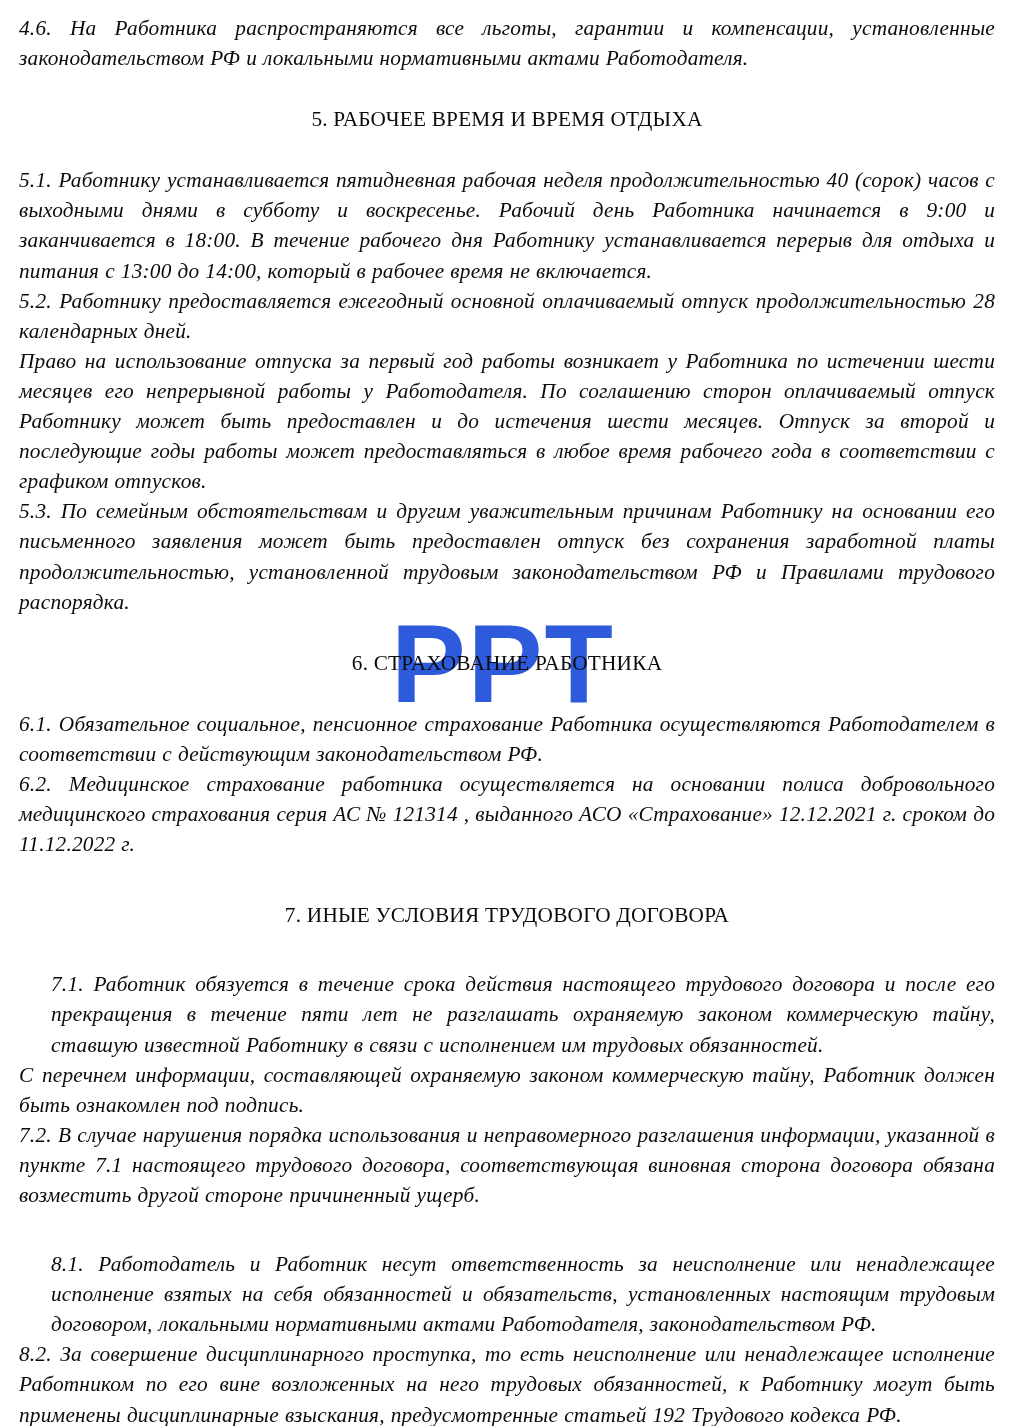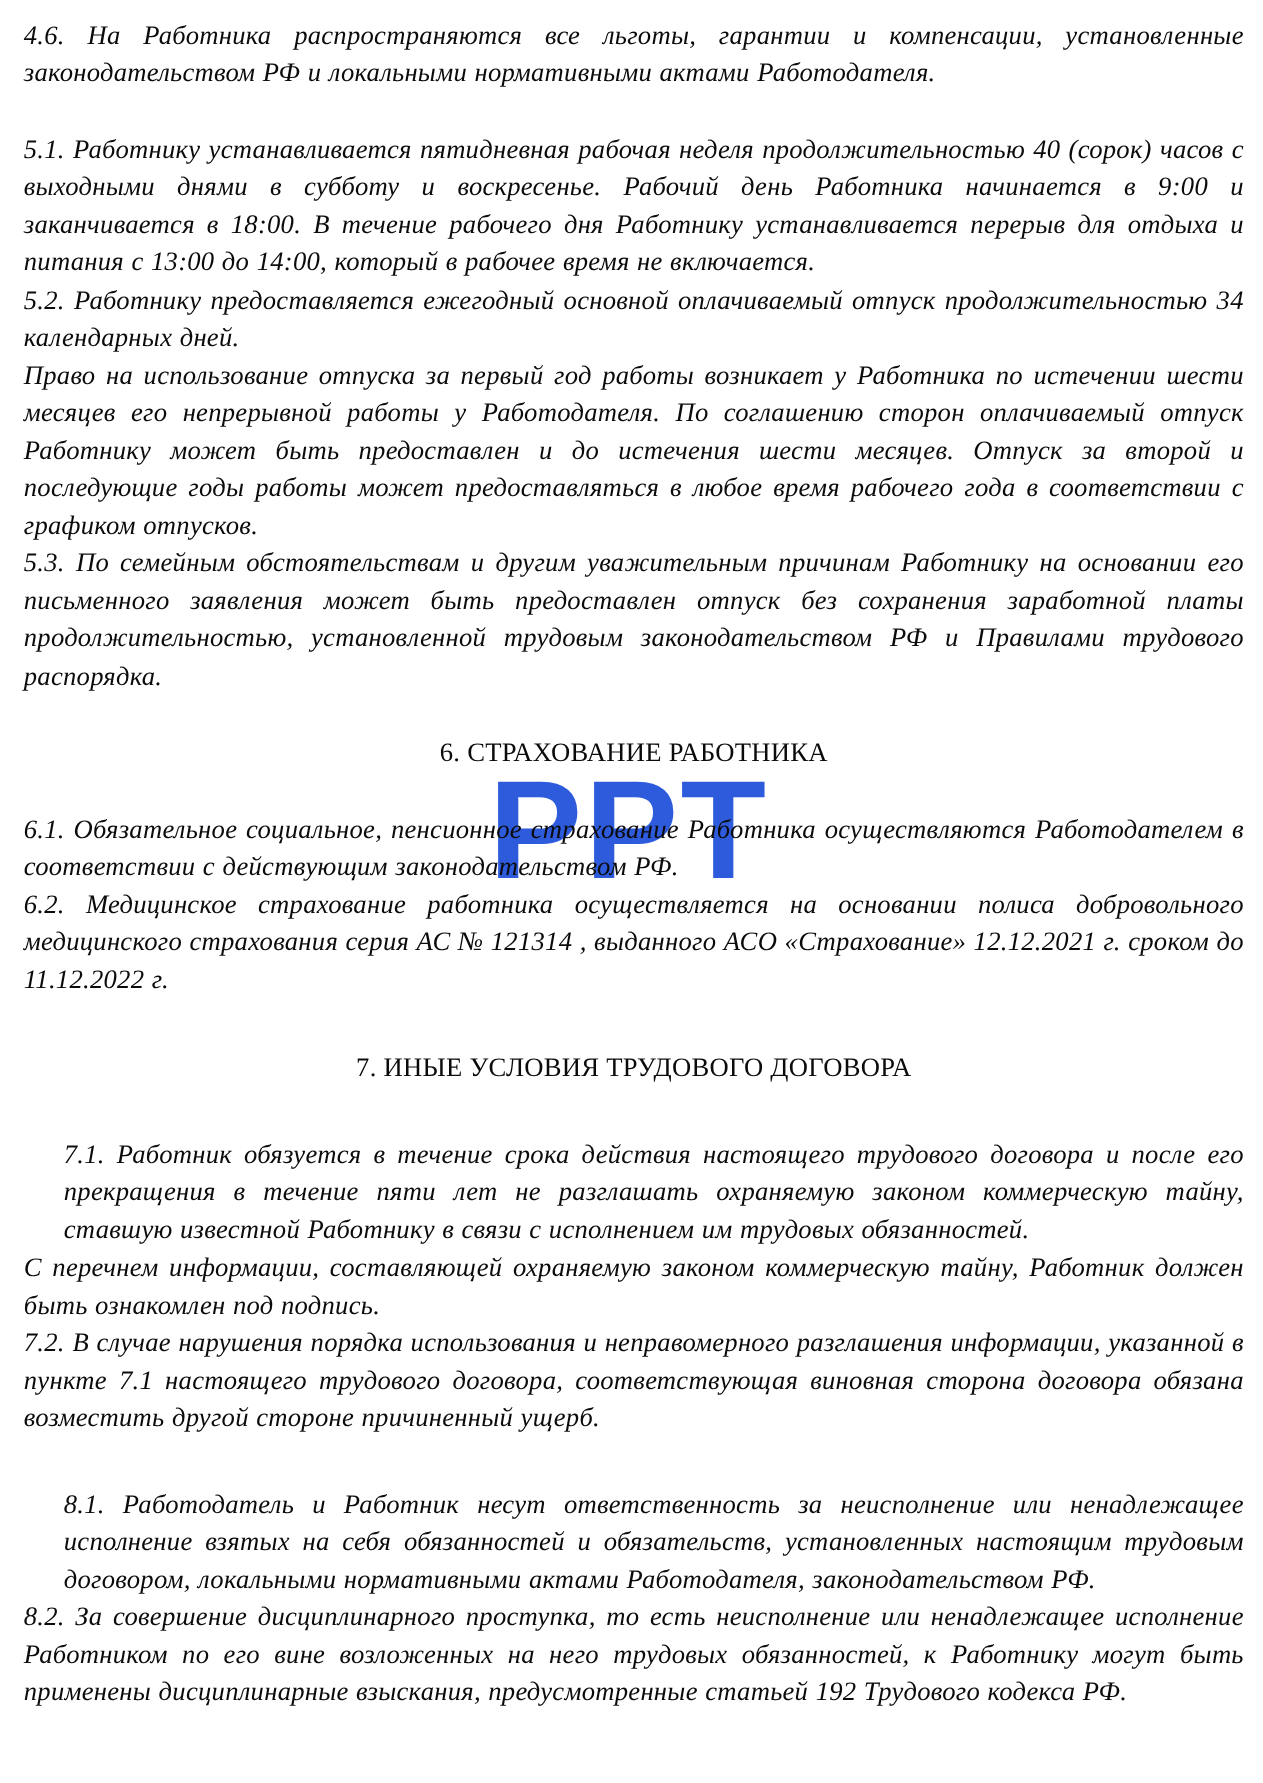--- a/index.html
+++ b/index.html
@@ -75,24 +75,25 @@
 <div id="page">
 
   <div id="watermark">
     <span class="wm-line">PPT</span>
   </div>
 
   <div id="content">
 
     <p class="para pad-top-12">4.6. На Работника распространяются все льготы, гарантии и компенсации, установленные законодательством РФ и локальными нормативными актами Работодателя.</p>
 
+    <p class="heading gap-heading-before">5. РАБОЧЕЕ ВРЕМЯ И ВРЕМЯ ОТДЫХА</p>
 
     <p class="para gap-heading-after">5.1. Работнику устанавливается пятидневная рабочая неделя продолжительностью 40 (сорок) часов с выходными днями в субботу и воскресенье. Рабочий день Работника начинается в 9:00 и заканчивается в 18:00. В течение рабочего дня Работнику устанавливается перерыв для отдыха и питания с 13:00 до 14:00, который в рабочее время не включается.</p>
 
-    <p class="para">5.2. Работнику предоставляется ежегодный основной оплачиваемый отпуск продолжительностью 34 календарных дней.</p>
+    <p class="para">5.2. Работнику предоставляется ежегодный основной оплачиваемый отпуск продолжительностью 28 календарных дней.</p>
 
     <p class="para">Право на использование отпуска за первый год работы возникает у Работника по истечении шести месяцев его непрерывной работы у Работодателя. По соглашению сторон оплачиваемый отпуск Работнику может быть предоставлен и до истечения шести месяцев. Отпуск за второй и последующие годы работы может предоставляться в любое время рабочего года в соответствии с графиком отпусков.</p>
 
     <p class="para">5.3. По семейным обстоятельствам и другим уважительным причинам Работнику на основании его письменного заявления может быть предоставлен отпуск без сохранения заработной платы продолжительностью, установленной трудовым законодательством РФ и Правилами трудового распорядка.</p>
 
     <p class="heading gap-heading-before">6. СТРАХОВАНИЕ РАБОТНИКА</p>
 
     <p class="para gap-heading-after">6.1. Обязательное социальное, пенсионное страхование Работника осуществляются Работодателем в соответствии с действующим законодательством РФ.</p>
 
     <p class="para">6.2. Медицинское страхование работника осуществляется на основании полиса добровольного медицинского страхования серия АС № 121314 , выданного АСО «Страхование»  12.12.2021 г. сроком до 11.12.2022 г.</p>

